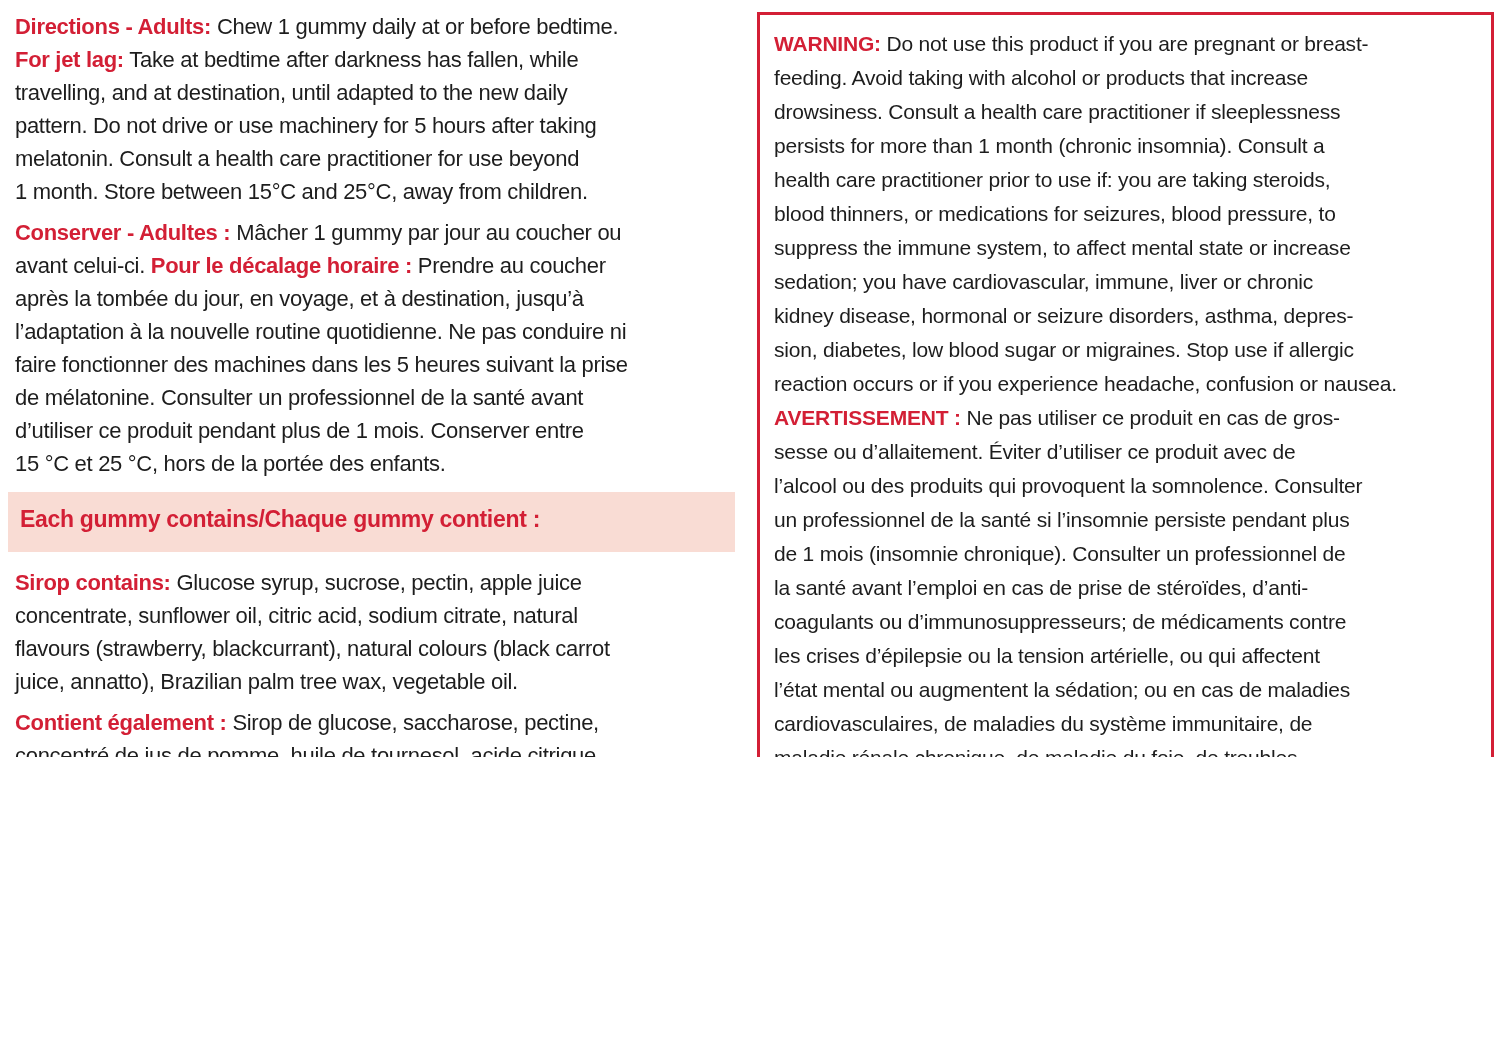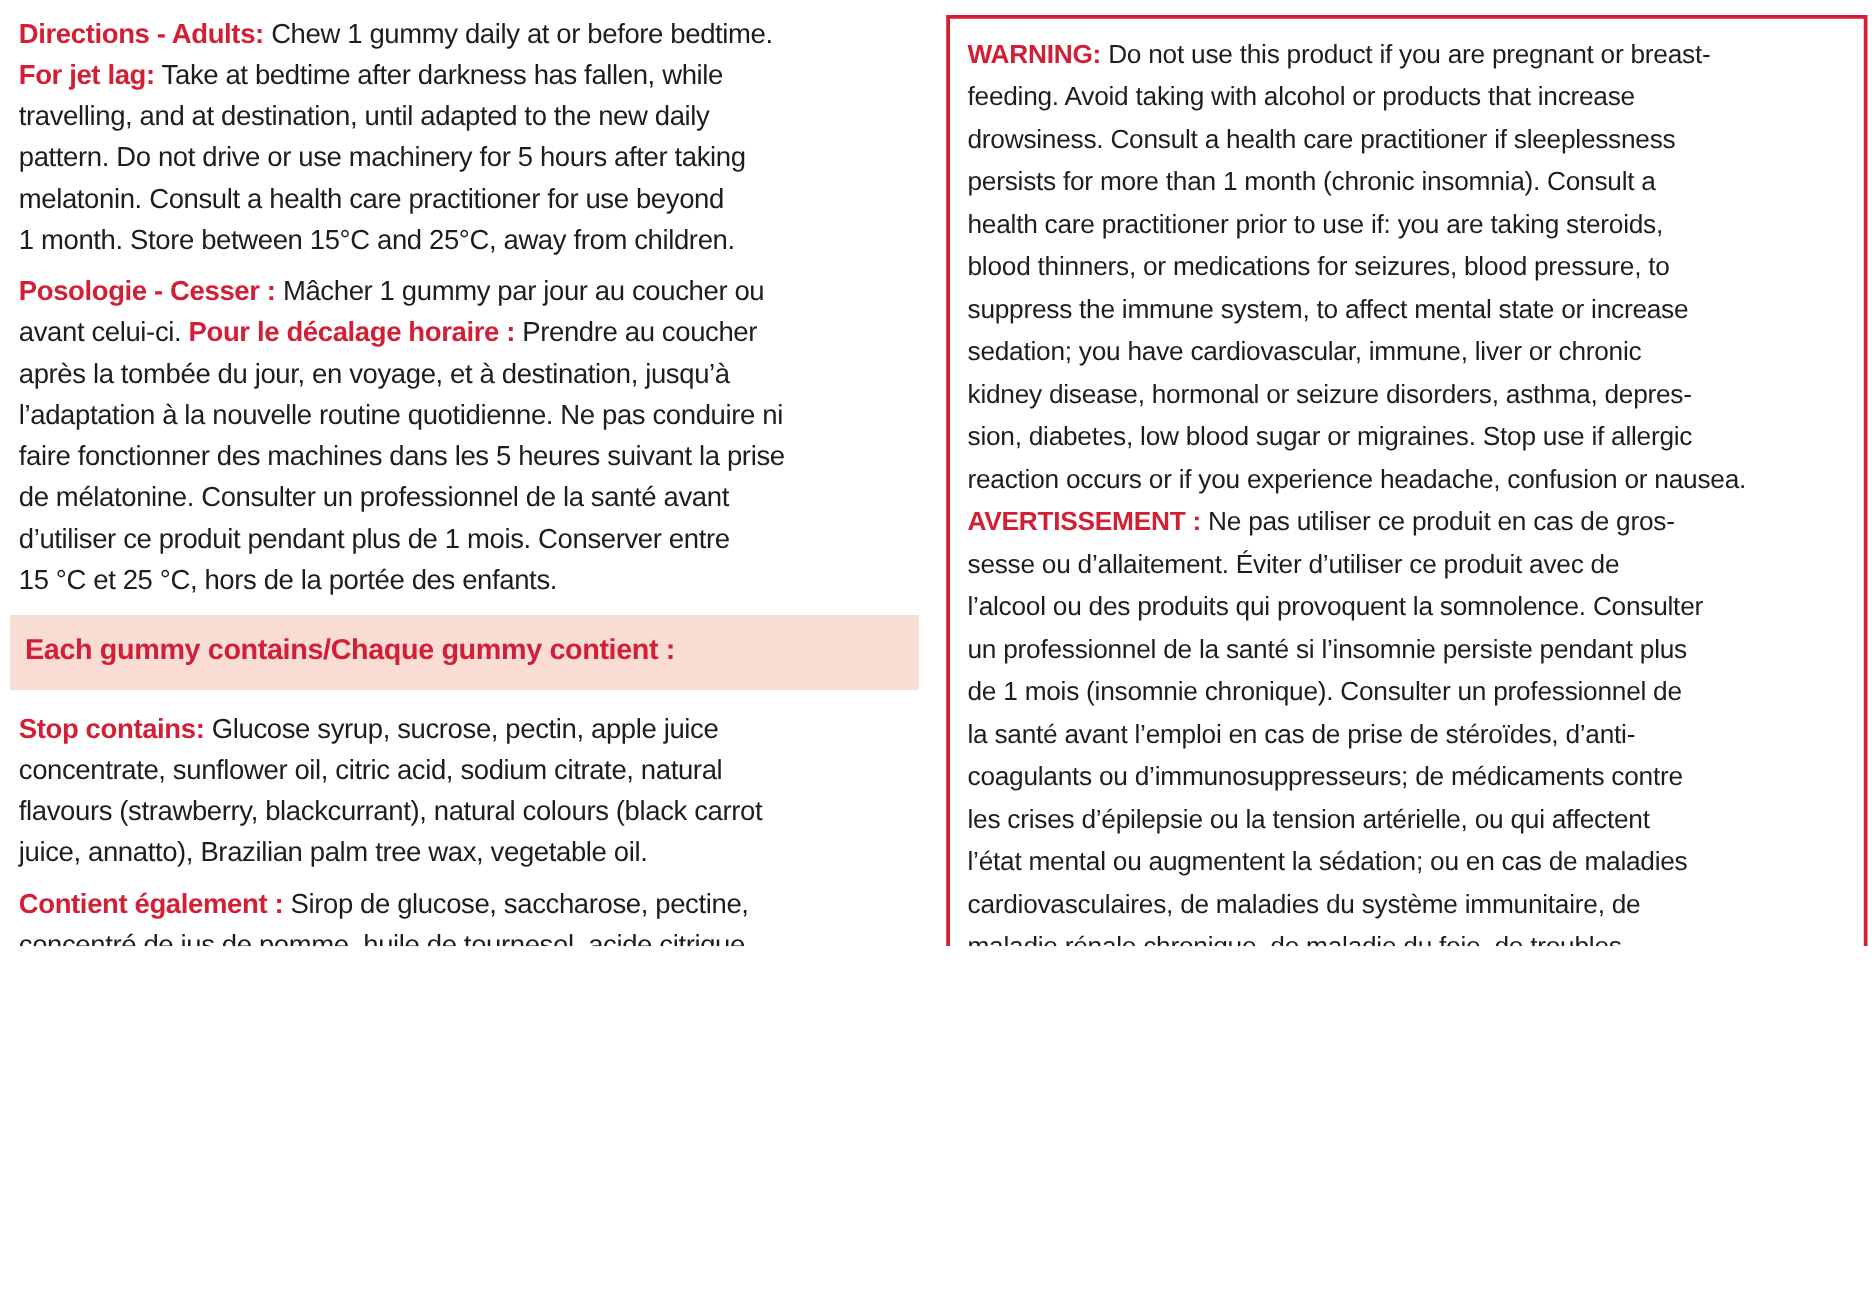--- a/index.html
+++ b/index.html
@@ -48,34 +48,34 @@
 
   <div class="left-col">
 
     <p class="para"><span class="lead">Directions - Adults:</span><span> Chew 1 gummy daily at or before bedtime.
 </span><span class="lead">For jet lag:</span><span> Take at bedtime after darkness has fallen, while
 travelling, and at destination, until adapted to the new daily
 pattern. Do not drive or use machinery for 5 hours after taking
 melatonin. Consult a health care practitioner for use beyond
 1 month. Store between 15°C and 25°C, away from children.</span></p>
 
-    <p class="para"><span class="lead">Posologie - Cesser :</span><span> Mâcher 1 gummy par jour au coucher ou
+    <p class="para"><span class="lead">Conserver - Adultes :</span><span> Mâcher 1 gummy par jour au coucher ou
 avant celui-ci. </span><span class="lead">Pour le décalage horaire :</span><span> Prendre au coucher
 après la tombée du jour, en voyage, et à destination, jusqu’à
 l’adaptation à la nouvelle routine quotidienne. Ne pas conduire ni
 faire fonctionner des machines dans les 5 heures suivant la prise
 de mélatonine. Consulter un professionnel de la santé avant
 d’utiliser ce produit pendant plus de 1 mois. Conserver entre
 15 °C et 25 °C, hors de la portée des enfants.</span></p>
 
     <div class="facts-box">
       <p class="facts-heading">Each gummy contains/Chaque gummy contient :</p>
     </div>
 
-    <p class="para"><span class="lead">Stop contains:</span><span> Glucose syrup, sucrose, pectin, apple juice
+    <p class="para"><span class="lead">Sirop contains:</span><span> Glucose syrup, sucrose, pectin, apple juice
 concentrate, sunflower oil, citric acid, sodium citrate, natural
 flavours (strawberry, blackcurrant), natural colours (black carrot
 juice, annatto), Brazilian palm tree wax, vegetable oil.</span></p>
 
     <p class="para"><span class="lead">Contient également :</span><span> Sirop de glucose, saccharose, pectine,
 concentré de jus de pomme, huile de tournesol, acide citrique,
 citrate de sodium, arômes naturels (fraise, cassis), colorants
 naturels (jus de carotte noire, rocou), cire de palmier du Brésil,
 huile végétale.</span></p>
 

